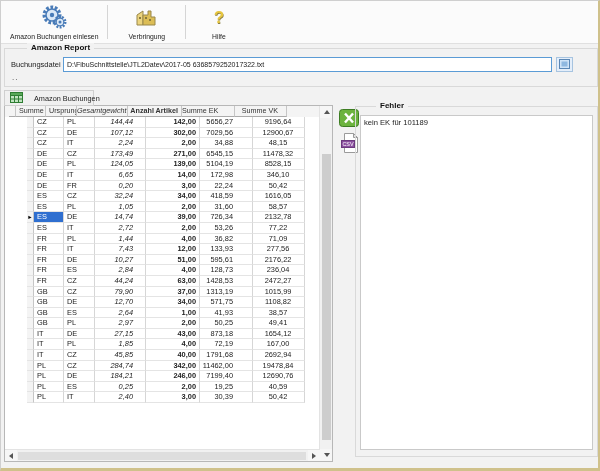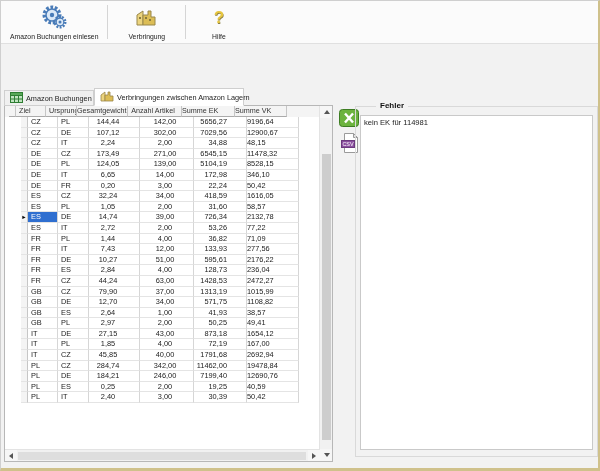--- a/index.html
+++ b/index.html
@@ -27,40 +27,40 @@
     font-size:8px;font-weight:bold;color:#111;line-height:10px;white-space:nowrap;}
   
   .flabel{position:absolute;left:6px;top:11px;font-size:7.5px;color:#222;}
   .fpath{position:absolute;left:58px;top:8px;width:489px;height:15px;
     border:1px solid #5b9bd5;font-family:"Liberation Sans",sans-serif;font-size:7px;
     padding:0 3px;color:#222;background:#fff;}
   .browse{position:absolute;left:551px;top:8px;width:17px;height:15px;
     background:#e4eefa;border:1px solid #a7c4e0;display:flex;align-items:center;justify-content:center;padding:0;}
   .dots{position:absolute;left:7px;top:24px;font-size:8px;color:#333;letter-spacing:1px;}
   
-  .tab{position:absolute;display:flex;align-items:center;gap:3px;padding:0 5px;
+  .tab{position:absolute;display:flex;align-items:center;gap:11px;padding:0 5px;
     font-size:7.3px;white-space:nowrap;border:1px solid #cfcfcf;}
   .tab-unsel{left:3px;top:89px;width:90px;height:16px;background:#f0f0f0;z-index:1;}
   .tab-sel{left:93px;top:87px;width:150px;height:18px;background:#fff;border-bottom-color:#fff;z-index:3;}
   
   .gridpanel{position:absolute;left:3px;top:104px;width:329px;height:357px;
     background:#fff;border:1px solid #b7b7b7;overflow:hidden;}
   .ghead{position:absolute;left:0;top:0;width:315px;height:11px;display:flex;padding-left:4px;background:#f4f4f4;}
-  .gbody{position:absolute;left:12px;top:11px;width:315px;}
+  .gbody{position:absolute;left:18px;top:11px;width:315px;}
   .trow{display:flex;height:10.6px;padding-left:4px;background:#fff;}
   .c{height:100%;border-right:1px solid #d6d6d6;border-bottom:1px solid #e4e4e4;
      font-size:7.4px;line-height:10.4px;white-space:nowrap;overflow:hidden;color:#222;}
   .hc{background:#f4f4f4;border-right:1px solid #c6c6c6;border-bottom:1px solid #aaa;color:#333;font-size:7.2px;}
   .c0{width:7px;background:#f4f4f4;border-right:1px solid #c6c6c6;font-size:5.5px;line-height:10px;text-align:center;color:#000;}
   .c1{width:30px;padding-left:3px;}
   .c2{width:31px;padding-left:3px;}
-  .c3{width:51px;text-align:center;padding-right:12px;}
-  .c4{width:54px;text-align:center;padding-right:3px;}
+  .c3{width:51px;text-align:right;padding-right:12px;font-style:italic;}
+  .c4{width:54px;text-align:right;padding-right:3px;font-weight:bold;}
   .c5{width:53px;text-align:right;padding-right:19px;}
-  .c6{width:52px;text-align:left;padding-right:1px;}
+  .c6{width:52px;text-align:center;padding-right:1px;}
   .sel{background:#2f6fd0;color:#fff;}
   
   .vscroll{position:absolute;top:0;right:0;width:13px;height:355px;background:#f1f1f1;border-left:1px solid #e3e3e3;}
   .vthumb{position:absolute;left:2px;width:9px;top:48px;height:286px;background:#cdcdcd;}
   .sbtn{position:absolute;display:flex;align-items:center;justify-content:center;background:#f6f6f6;}
   .v-up{top:0;left:0;width:13px;height:12px;}
   .v-dn{bottom:0;left:0;width:13px;height:12px;}
   .hscroll{position:absolute;left:0;bottom:0;height:12px;width:315px;background:#f1f1f1;border-top:1px solid #e3e3e3;}
   .hthumb{position:absolute;top:2px;height:8px;left:13px;width:288px;background:#dedede;}
   .h-l{left:0;top:0;width:12px;height:12px;}
@@ -111,47 +111,52 @@
     </div>
     <div class="tsep"></div>
     <div class="tbtn" style="padding:3px 24px;">
       <span class="ticon">
           <span class="qmark">?</span>
         </span>
       <span class="tlabel">Hilfe</span>
     </div>
   </div>
 
+  <div class="gbox" style="left:3px;top:47px;width:594px;height:39px;">
+    <span class="glabel" style="left:22px;">Amazon Report</span>
+    <span class="flabel">Buchungsdatei</span>
+    <input class="fpath" type="text" value="D:\FibuSchnittstelle\JTL2Datev\2017-05 6368579252017322.txt" style="">
+    <button class="browse">
+      <span>
+        <svg width="11" height="10" aria-hidden="true">
+          <rect x="0.5" y="0.5" width="10" height="9" fill="#cfe3f7" stroke="#5b87b5"></rect>
+          <rect x="2.5" y="2.5" width="6" height="5" fill="#8fb8e0"></rect>
+        </svg>
+      </span>
+    </button>
+    <span class="dots">..</span>
+  </div>
 
   <div class="tab tab-unsel">
     <span>
       <svg width="13" height="11" aria-hidden="true">
         <rect x="0.5" y="0.5" width="12" height="10" fill="#bfe3bf" stroke="#2e7d32"></rect>
         <rect x="0.5" y="0.5" width="12" height="3" fill="#57a857" stroke="#2e7d32"></rect>
         <line x1="4.5" y1="3.5" x2="4.5" y2="10.5" stroke="#2e7d32"></line>
         <line x1="8.5" y1="3.5" x2="8.5" y2="10.5" stroke="#2e7d32"></line>
         <line x1="0.5" y1="7" x2="12.5" y2="7" stroke="#2e7d32"></line>
       </svg>
     </span>
     <span>Amazon Buchungen</span>
   </div>
-  <div class="tab tab-sel">
-    <span>
-      <svg width="14" height="12" aria-hidden="true">
-        <polygon points="1,11 1,5 5,2 5,11" fill="#ecd47e" stroke="#99874a" stroke-width="0.8"></polygon>
-        <polygon points="5,5 8,5 8,2 10,2 10,6 13,6 13,11 5,11" fill="#dcbd55" stroke="#99874a" stroke-width="0.8"></polygon>
-      </svg>
-    </span>
-    <span>Verbringungen zwischen Amazon Lagern</span>
-  </div>
 
   <div class="gridpanel">
     <div class="ghead">
       <div class="c c0 hc"></div>
-      <div class="c c1 hc">Ziel</div>
+      <div class="c c1 hc">Summe</div>
       <div class="c c2 hc">Ursprung</div>
       <div class="c c3 hc">Gesamtgewicht</div>
       <div class="c c4 hc">Anzahl Artikel</div>
       <div class="c c5 hc">Summe EK</div>
       <div class="c c6 hc">Summe VK</div>
     </div>
     <div class="gbody">
         <div class="trow">
           <div class="c c0"></div>
           <div class="c c1">CZ</div>
@@ -432,17 +437,17 @@
         <path d="M12.5 0.5 l4 4 h-4 z" fill="#e0e0e0" stroke="#9a9a9a"></path>
         <rect x="0.5" y="7.5" width="13" height="7" fill="#8a4f9e" stroke="#6b3a7d"></rect>
         <text x="7" y="13" font-size="5.4" fill="#ffffff" text-anchor="middle" font-family="Liberation Sans, sans-serif">CSV</text>
       </svg>
     </span>
   </button>
 
   <div class="gbox errbox">
     <span class="glabel" style="left:20px;">Fehler</span>
     <div class="errlist">
-      <div class="errmsg">kein EK für 114981</div>
+      <div class="errmsg">kein EK für 101189</div>
     </div>
   </div>
 
 </div>
 
 </body></html>

